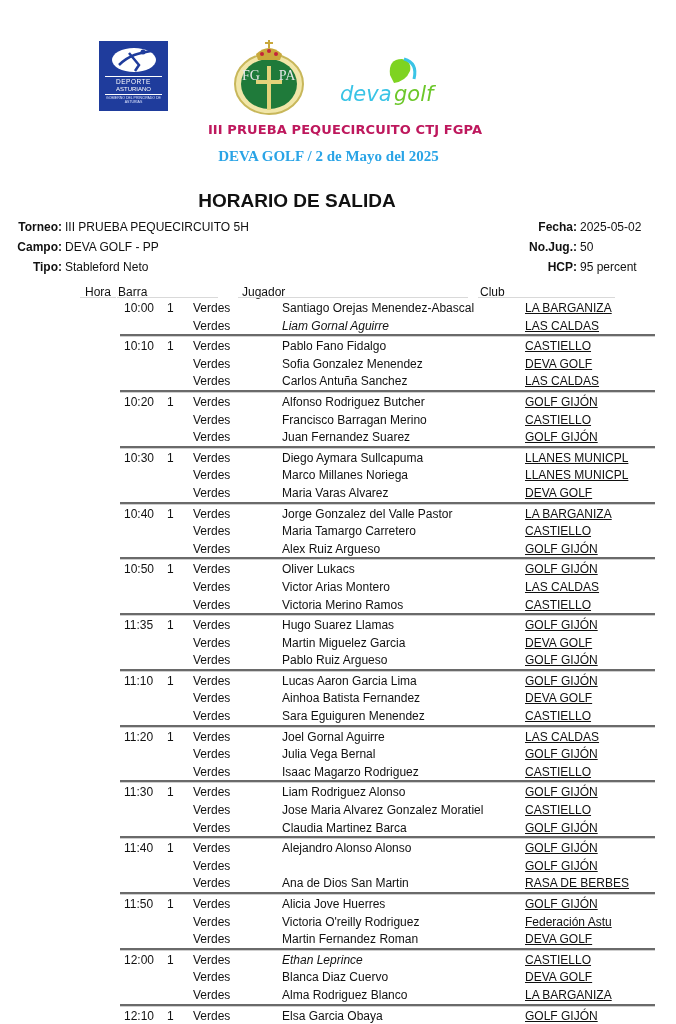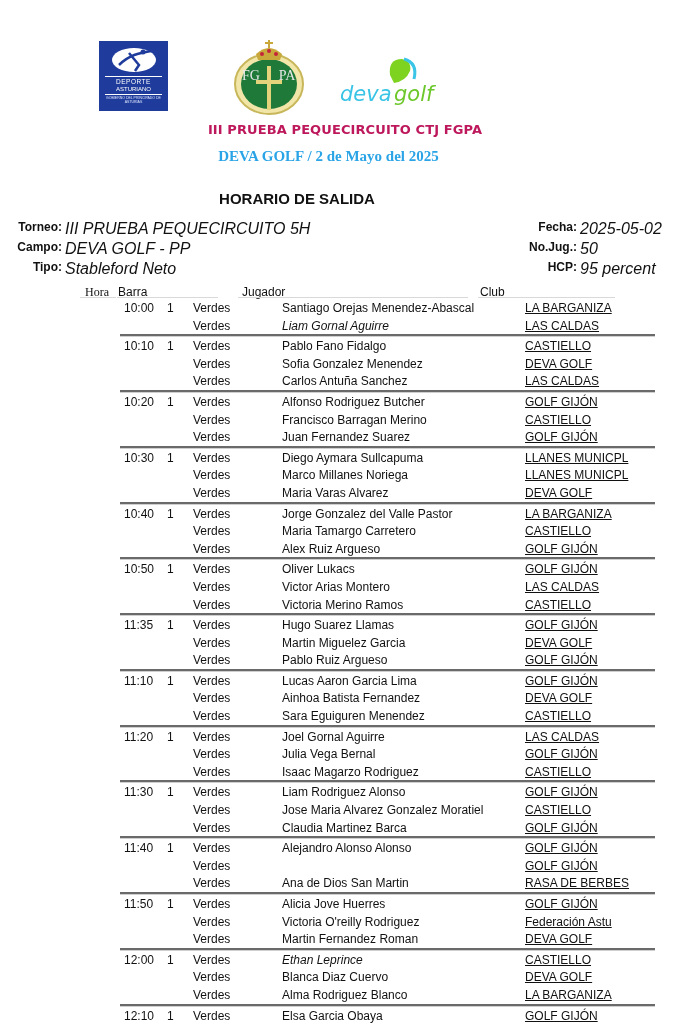--- a/index.html
+++ b/index.html
@@ -11,22 +11,22 @@
     #logo-deporte .txt2 { position: absolute; left: 0; width: 100%; top: 45px; text-align: center; color: #fff; font-size: 6px; font-family: "Liberation Sans", sans-serif; }
     #logo-deporte .txt3 { position: absolute; left: 0; width: 100%; top: 55px; text-align: center; color: #dfe6ff; font-size: 3.5px; line-height: 4px; font-family: "Liberation Sans", sans-serif; }
     #logo-deporte .rule { position: absolute; left: 6px; right: 6px; height: 1px; background: #fff; }
 
     #logo-fgpa { left: 232px; top: 38px; width: 74px; height: 78px; }
     #logo-deva { left: 338px; top: 55px; width: 115px; height: 55px; }
 
     .title1 { position: absolute; left: 0; width: 676px; top: 122px; text-align: center; padding-left: 14px; box-sizing: border-box; color: #be185d; font-weight: bold; font-size: 13px; font-family: "DejaVu Sans", sans-serif; letter-spacing: 0.1px; }
     .title2 { position: absolute; left: 0; width: 676px; top: 148px; text-align: center; padding-right: 19px; box-sizing: border-box; color: #2aa4e6; font-weight: bold; font-size: 15px; font-family: Liberation Serif, serif; }
 
-    .heading { position: absolute; left: 0; width: 576px; top: 190px; text-align: center; font-weight: bold; font-size: 15px; padding-left: 18px; box-sizing: border-box; }
-    .mval { position: absolute; font-size: 16px; white-space: nowrap; font-style: italic; }
+    .heading { position: absolute; left: 0; width: 576px; top: 190px; text-align: center; font-weight: bold; font-size: 19px; padding-left: 18px; box-sizing: border-box; }
+    .mval { position: absolute; font-size: 12px; white-space: nowrap; }
     .mlab { position: absolute; font-size: 12px; font-weight: bold; white-space: nowrap; text-align: right; }
 
     .hdr { position: absolute; top: 285px; font-size: 12px; }
     .hline { position: absolute; top: 297px; height: 1px; background: #d9d9d9; }
 
     #schedule { position: absolute; left: 0; top: 299px; width: 676px; }
     .group { position: relative; border-bottom: 2px solid #6a6a6a; margin-left: 120px; width: 535px; }
     .group::after { content: ""; position: absolute; left: 0; right: 0; bottom: -3px; height: 1px; background: #cfcfcf; }
     .row { position: relative; height: 17.6px; font-size: 12px; line-height: 17.6px; white-space: nowrap; }
     .row span { position: absolute; top: 1px; }
@@ -92,21 +92,21 @@
 <div class="mlab" style="right:614px; top:260px;">Tipo:</div>
 <div class="mval" style="left:65px; top:260px;">Stableford Neto</div>
 
 <div class="mlab" style="right:99px; top:220px;">Fecha:</div>
 <div class="mval" style="left:580px; top:220px;">2025-05-02</div>
 <div class="mlab" style="right:99px; top:240px;">No.Jug.:</div>
 <div class="mval" style="left:580px; top:240px;">50</div>
 <div class="mlab" style="right:99px; top:260px;">HCP:</div>
 <div class="mval" style="left:580px; top:260px;">95 percent</div>
 
-<div class="hdr" style="left:85px;font-family:Liberation Serif, serif;">Hora</div>
+<div class="hdr" style="left:85px;">Hora</div>
 <div class="hdr" style="left:118px;">Barra</div>
 <div class="hdr" style="left:242px;">Jugador</div>
 <div class="hdr" style="left:480px;">Club</div>
 <div class="hline" style="left:80px; width:36px;"></div>
 <div class="hline" style="left:117px; width:101px;"></div>
 <div class="hline" style="left:238px; width:230px;"></div>
 <div class="hline" style="left:478px; width:137px;"></div>
 
 <div id="schedule">
     <div class="group">

